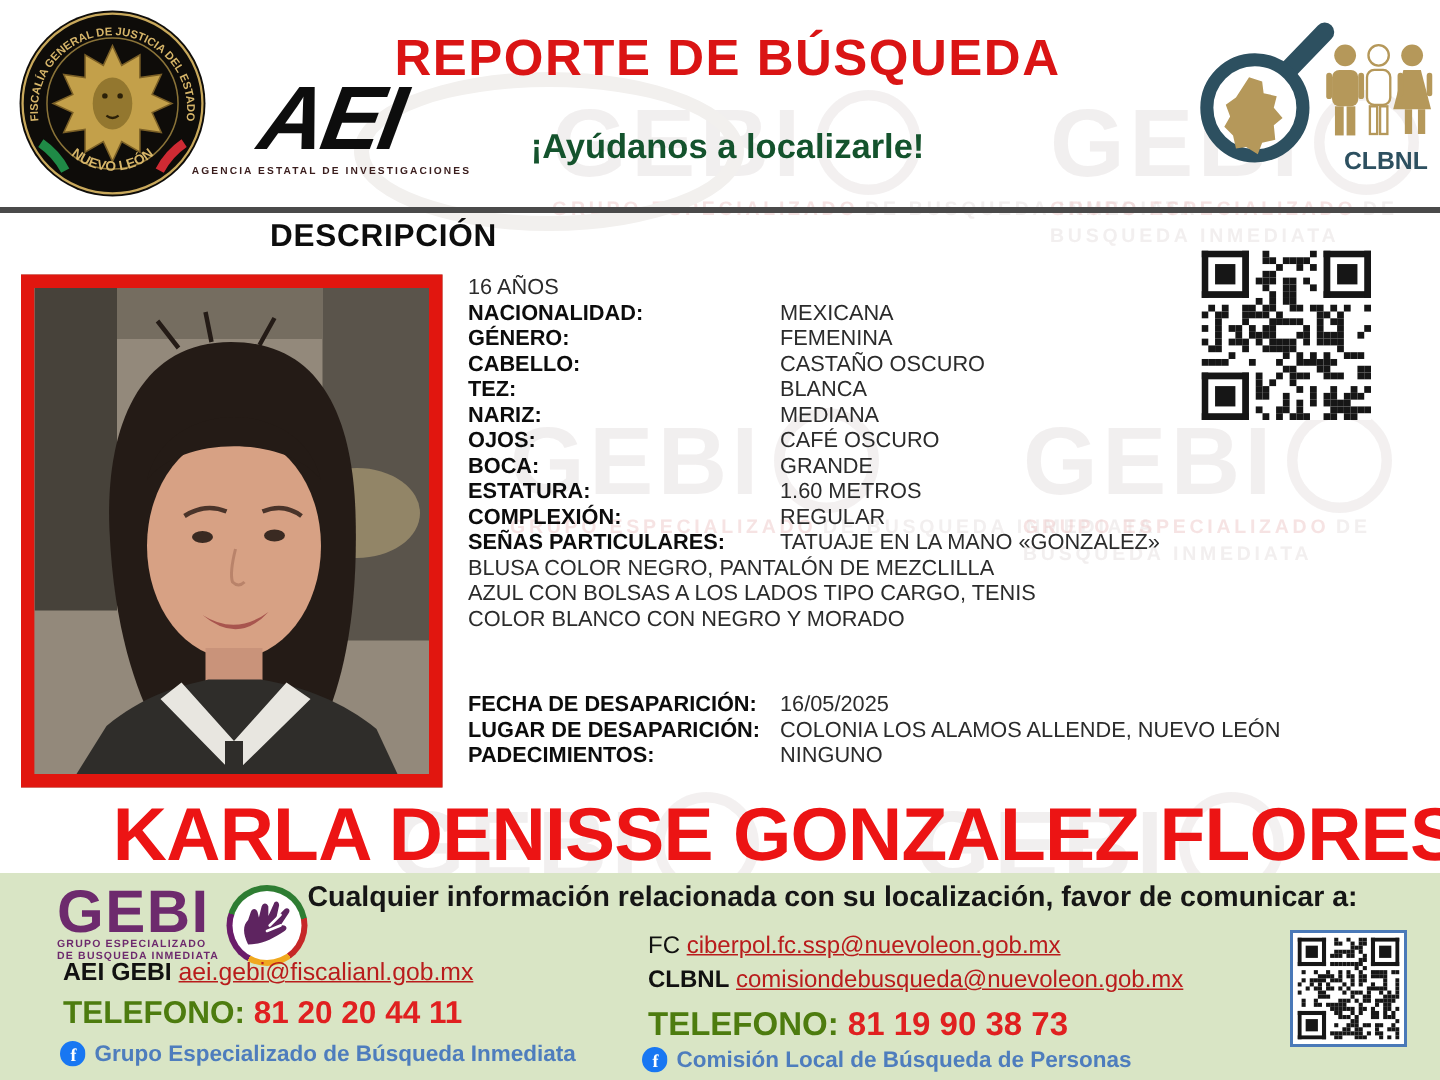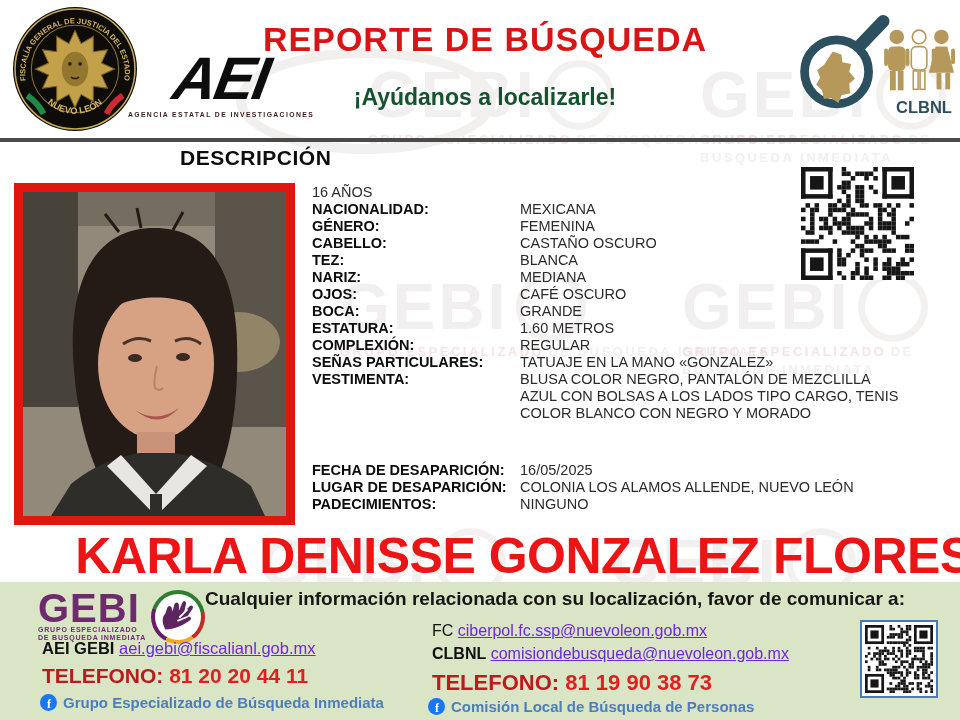--- a/index.html
+++ b/index.html
@@ -60,22 +60,22 @@
       display:flex;align-items:center;justify-content:center;}
   .fline{position:absolute;white-space:nowrap;}
   .l-email{left:42px;top:57px;font-size:16.5px;}
   .l-tel{left:42px;top:82px;font-size:21px;}
   .l-fb{left:40px;top:112px;}
   .r-fc{left:432px;top:40px;font-size:16px;}
   .r-cl{left:432px;top:63px;font-size:16px;}
   .r-tel{left:432px;top:88px;font-size:22px;}
   .r-fb{left:428px;top:116px;}
   .bold{font-weight:bold;color:#111;}
-  a.maillink{color:#6d28d9;}
-  .tel-label{font-weight:bold;color:#b91c1c;margin-top:31px;}
+  a.maillink{color:#b91c1c;}
+  .tel-label{font-weight:bold;color:#4d7c0f;margin-top:31px;}
   .tel-num{font-weight:bold;color:#e02020;}
   .fbrow{display:flex;align-items:center;gap:6px;}
   .fbname{font-size:15px;font-weight:bold;color:#4e7dbd;}
   .qr-bottom{position:absolute;left:860px;top:38px;width:68px;height:68px;
              border:2px solid #4a79b8;padding:3px;background:#fff;}
 </style>
 </head>
 <body>
 
 <div class="poster">
@@ -468,21 +468,20 @@
       </div>
     <div class="row">
         <span class="lbl">COMPLEXIÓN:</span>
         <span class="val">REGULAR</span>
       </div>
     <div class="row">
         <span class="lbl">SEÑAS PARTICULARES:</span>
         <span class="val">TATUAJE EN LA MANO «GONZALEZ»</span>
       </div>
     <div class="row">
-        <span class="lbl">VESTIMENTA:</span>
         <span class="val">BLUSA COLOR NEGRO, PANTALÓN DE MEZCLILLA AZUL CON BOLSAS A LOS LADOS TIPO CARGO, TENIS COLOR BLANCO CON NEGRO Y MORADO</span>
       </div>
 
     <div class="incident">
       <div class="row">
           <span class="lbl">FECHA DE DESAPARICIÓN:</span>
           <span class="val">16/05/2025</span>
         </div>
       <div class="row">
           <span class="lbl">LUGAR DE DESAPARICIÓN:</span>

